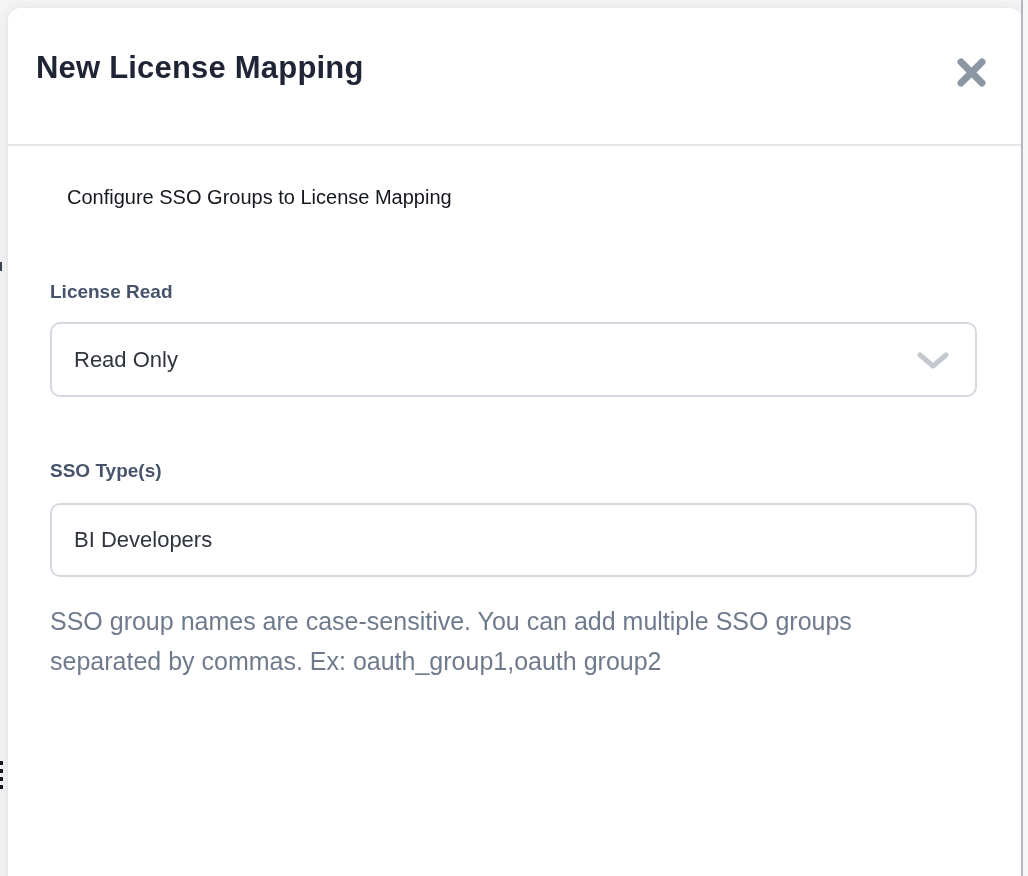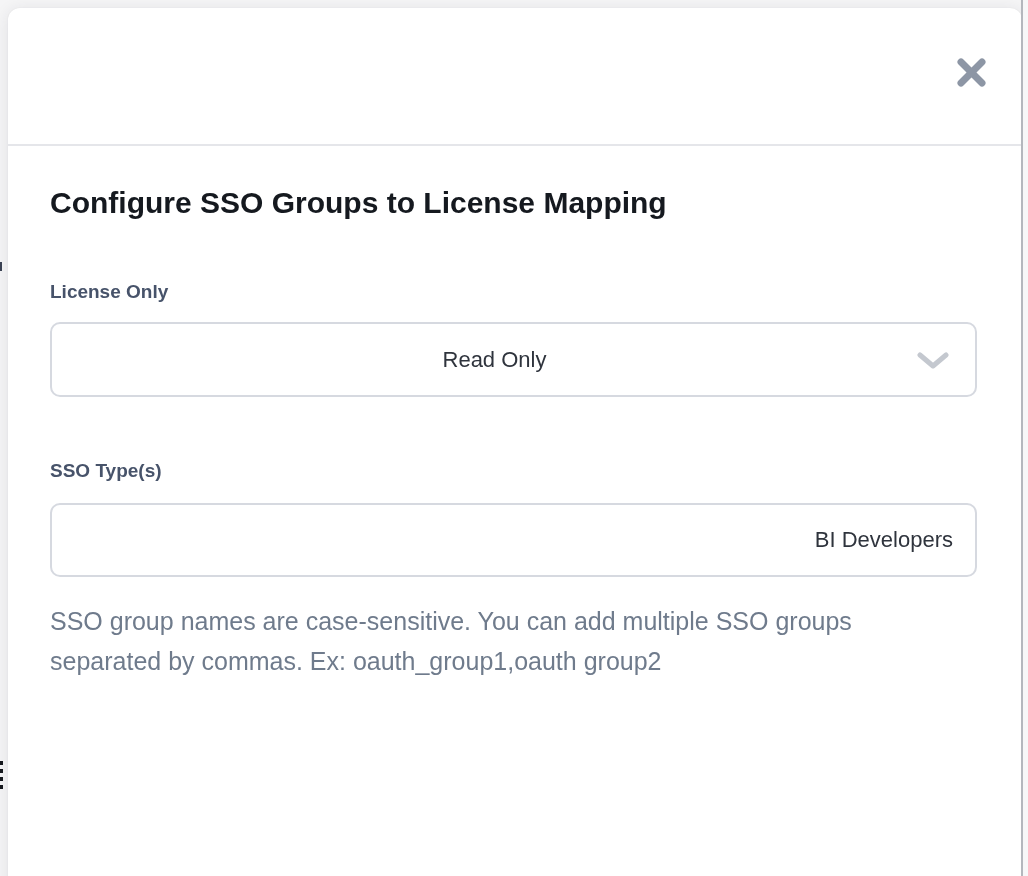--- a/index.html
+++ b/index.html
@@ -45,23 +45,23 @@
     position: absolute;
     left: 0; top: 136px; right: 0;
     height: 2px;
     background: #e5e6ea;
   }
 
   
   .modal-body { position: absolute; left: 0; top: 138px; right: 0; bottom: 0; }
   .config-description {
     position: absolute;
-    left: 42px; top: 40px;
-    font-size: 30px;
-    font-weight: 700;
+    left: 59px; top: 40px;
+    font-size: 20px;
+    font-weight: 400;
     color: #15191f;
   }
   .field-label {
     position: absolute;
     left: 42px;
     font-size: 19px;
     font-weight: 700;
     color: #47536a;
   }
   .label-license-type { top: 135px; }
@@ -78,35 +78,33 @@
     font-size: 22px;
     color: #2f343d;
     font-family: "Liberation Sans", "DejaVu Sans", sans-serif;
   }
   .select-box {
     top: 176px;
     display: flex;
     align-items: center;
     padding: 0 60px 0 22px;
     cursor: pointer;
-    justify-content: center;
   }
   .select-caret {
     position: absolute;
     right: 26px; top: 50%;
     margin-top: -8px;
     width: 32px; height: 17px;
     pointer-events: none;
   }
   .text-input {
     top: 357px;
     height: 74px;
     padding: 0 22px;
     outline: none;
-    text-align: right;
   }
   .helper-text {
     position: absolute;
     left: 42px; top: 455px;
     width: 840px;
     font-size: 25px;
     line-height: 40px;
     font-weight: 400;
     color: #6f7b8c;
   }
@@ -143,34 +141,35 @@
   }
 </style>
 </head>
 <body>
 
 <div class="viewport">
 
   <div class="modal">
 
     <div class="modal-header">
+      <h1 class="modal-title">New License Mapping</h1>
       <button class="close-btn" aria-label="Close">
         <svg width="31" height="31" viewBox="0 0 31 31">
           <line x1="5" y1="5" x2="26" y2="26" stroke="#8d96a5" stroke-width="7" stroke-linecap="round"></line>
           <line x1="26" y1="5" x2="5" y2="26" stroke="#8d96a5" stroke-width="7" stroke-linecap="round"></line>
         </svg>
       </button>
       <div class="header-divider"></div>
     </div>
 
     <div class="modal-body">
 
       <p class="config-description">Configure SSO Groups to License Mapping</p>
 
-      <label class="field-label label-license-type">License Only</label>
+      <label class="field-label label-license-type">License Read</label>
 
       <div class="select-box" role="combobox" aria-expanded="false">
         <span>Read Only</span>
         <svg class="select-caret" viewBox="0 0 32 17">
           <polyline points="3,3 16,14 29,3" fill="none" stroke="#c4c8cf" stroke-width="5" stroke-linecap="round" stroke-linejoin="round"></polyline>
         </svg>
       </div>
 
       <label class="field-label label-sso-groups">SSO Type(s)</label>
 

